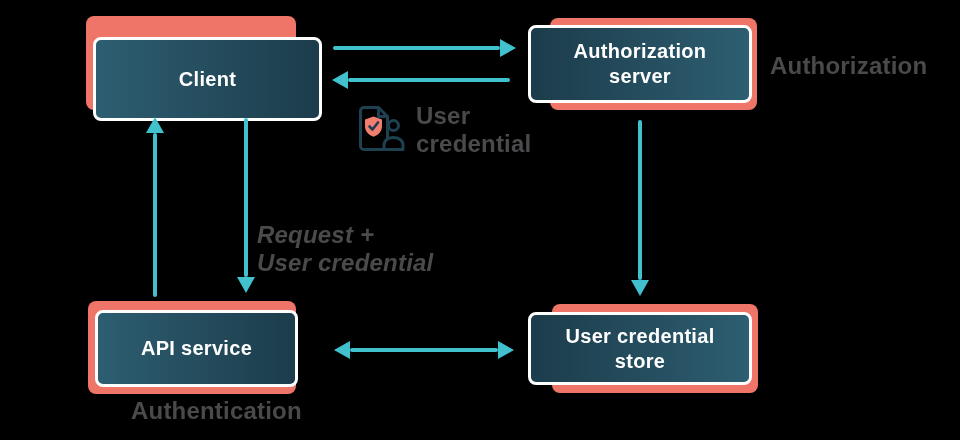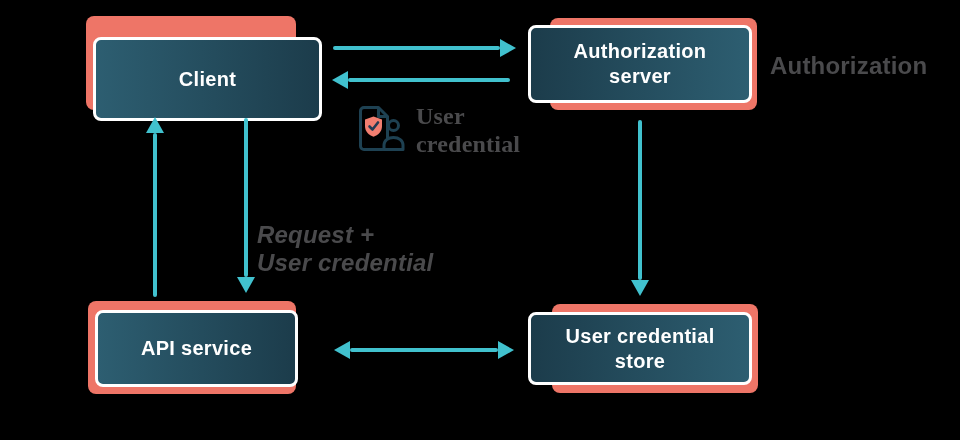--- a/index.html
+++ b/index.html
@@ -34,21 +34,21 @@
   #client-box    { left:93px;  top:37px;  width:229px; height:84px; }
   #auth-accent   { left:550px; top:18px;  width:207px; height:92px; }
   #auth-box      { left:528px; top:25px;  width:224px; height:78px;text-align:center; }
   #api-accent    { left:88px;  top:301px; width:208px; height:93px; }
   #api-box       { left:95px;  top:310px; width:203px; height:77px; }
   #store-accent  { left:552px; top:304px; width:206px; height:89px; }
   #store-box     { left:528px; top:312px; width:224px; height:73px; }
 
   
   #ann-authorization  { left:770px; top:52px; }
-  #ann-user-cred      { left:416px; top:102px;font-family:Liberation Serif, serif; }
+  #ann-user-cred      { left:416px; top:102px; }
   #ann-request        { left:257px; top:221px;font-style:italic; }
   #ann-authentication { left:131px; top:397px; }
 
   
   #a1-shaft { left:333px; top:46px;  width:167px; }
   #a1-head  { left:500px; top:39px; }
   #a2-shaft { left:348px; top:78px;  width:162px; }
   #a2-head  { left:332px; top:71px; }
   #a3-shaft { left:244px; top:118px; height:159px; }
   #a3-head  { left:237px; top:277px; }
@@ -93,20 +93,21 @@
     <div id="store-box" class="box grad-l">
       <span>User credential store</span>
     </div>
   </div>
 
   <div id="ann-authorization" class="annotation">Authorization</div>
   <div id="ann-user-cred" class="annotation">User
 credential</div>
   <div id="ann-request" class="annotation">Request +
 User credential</div>
+  <div id="ann-authentication" class="annotation">Authentication</div>
 
   <svg id="user-cred-icon" class="icon" width="54" height="54" viewBox="0 0 54 54">
     <path d="M11 5.5 H25.5 L34.5 14.5 V44 a3.5 3.5 0 0 1 -3.5 3.5 H11 A3.5 3.5 0 0 1 7.5 44 V9 A3.5 3.5 0 0 1 11 5.5 Z" fill="none" stroke="#1e4152" stroke-width="3" stroke-linejoin="round"></path>
     <path d="M25.5 5.5 V14.5 H34.5" fill="none" stroke="#1e4152" stroke-width="3" stroke-linejoin="round"></path>
     <path d="M20.5 14.5 L29 17.5 V24 C29 30 25 33 20.5 34.8 C16 33 12 30 12 24 V17.5 Z" fill="#f27e70"></path>
     <path d="M16.5 24.5 L19.5 27.5 L25 20.5" fill="none" stroke="#223b53" stroke-width="2.6" stroke-linecap="round" stroke-linejoin="round"></path>
     <circle cx="40.5" cy="23.5" r="5" fill="#000000" stroke="#1e4152" stroke-width="3"></circle>
     <path d="M31 47.5 V43 C31 38.5 35 35.5 40.5 35.5 C46 35.5 50 38.5 50 43 V47.5 Z" fill="#000000" stroke="#1e4152" stroke-width="3" stroke-linejoin="round"></path>
   </svg>
 

